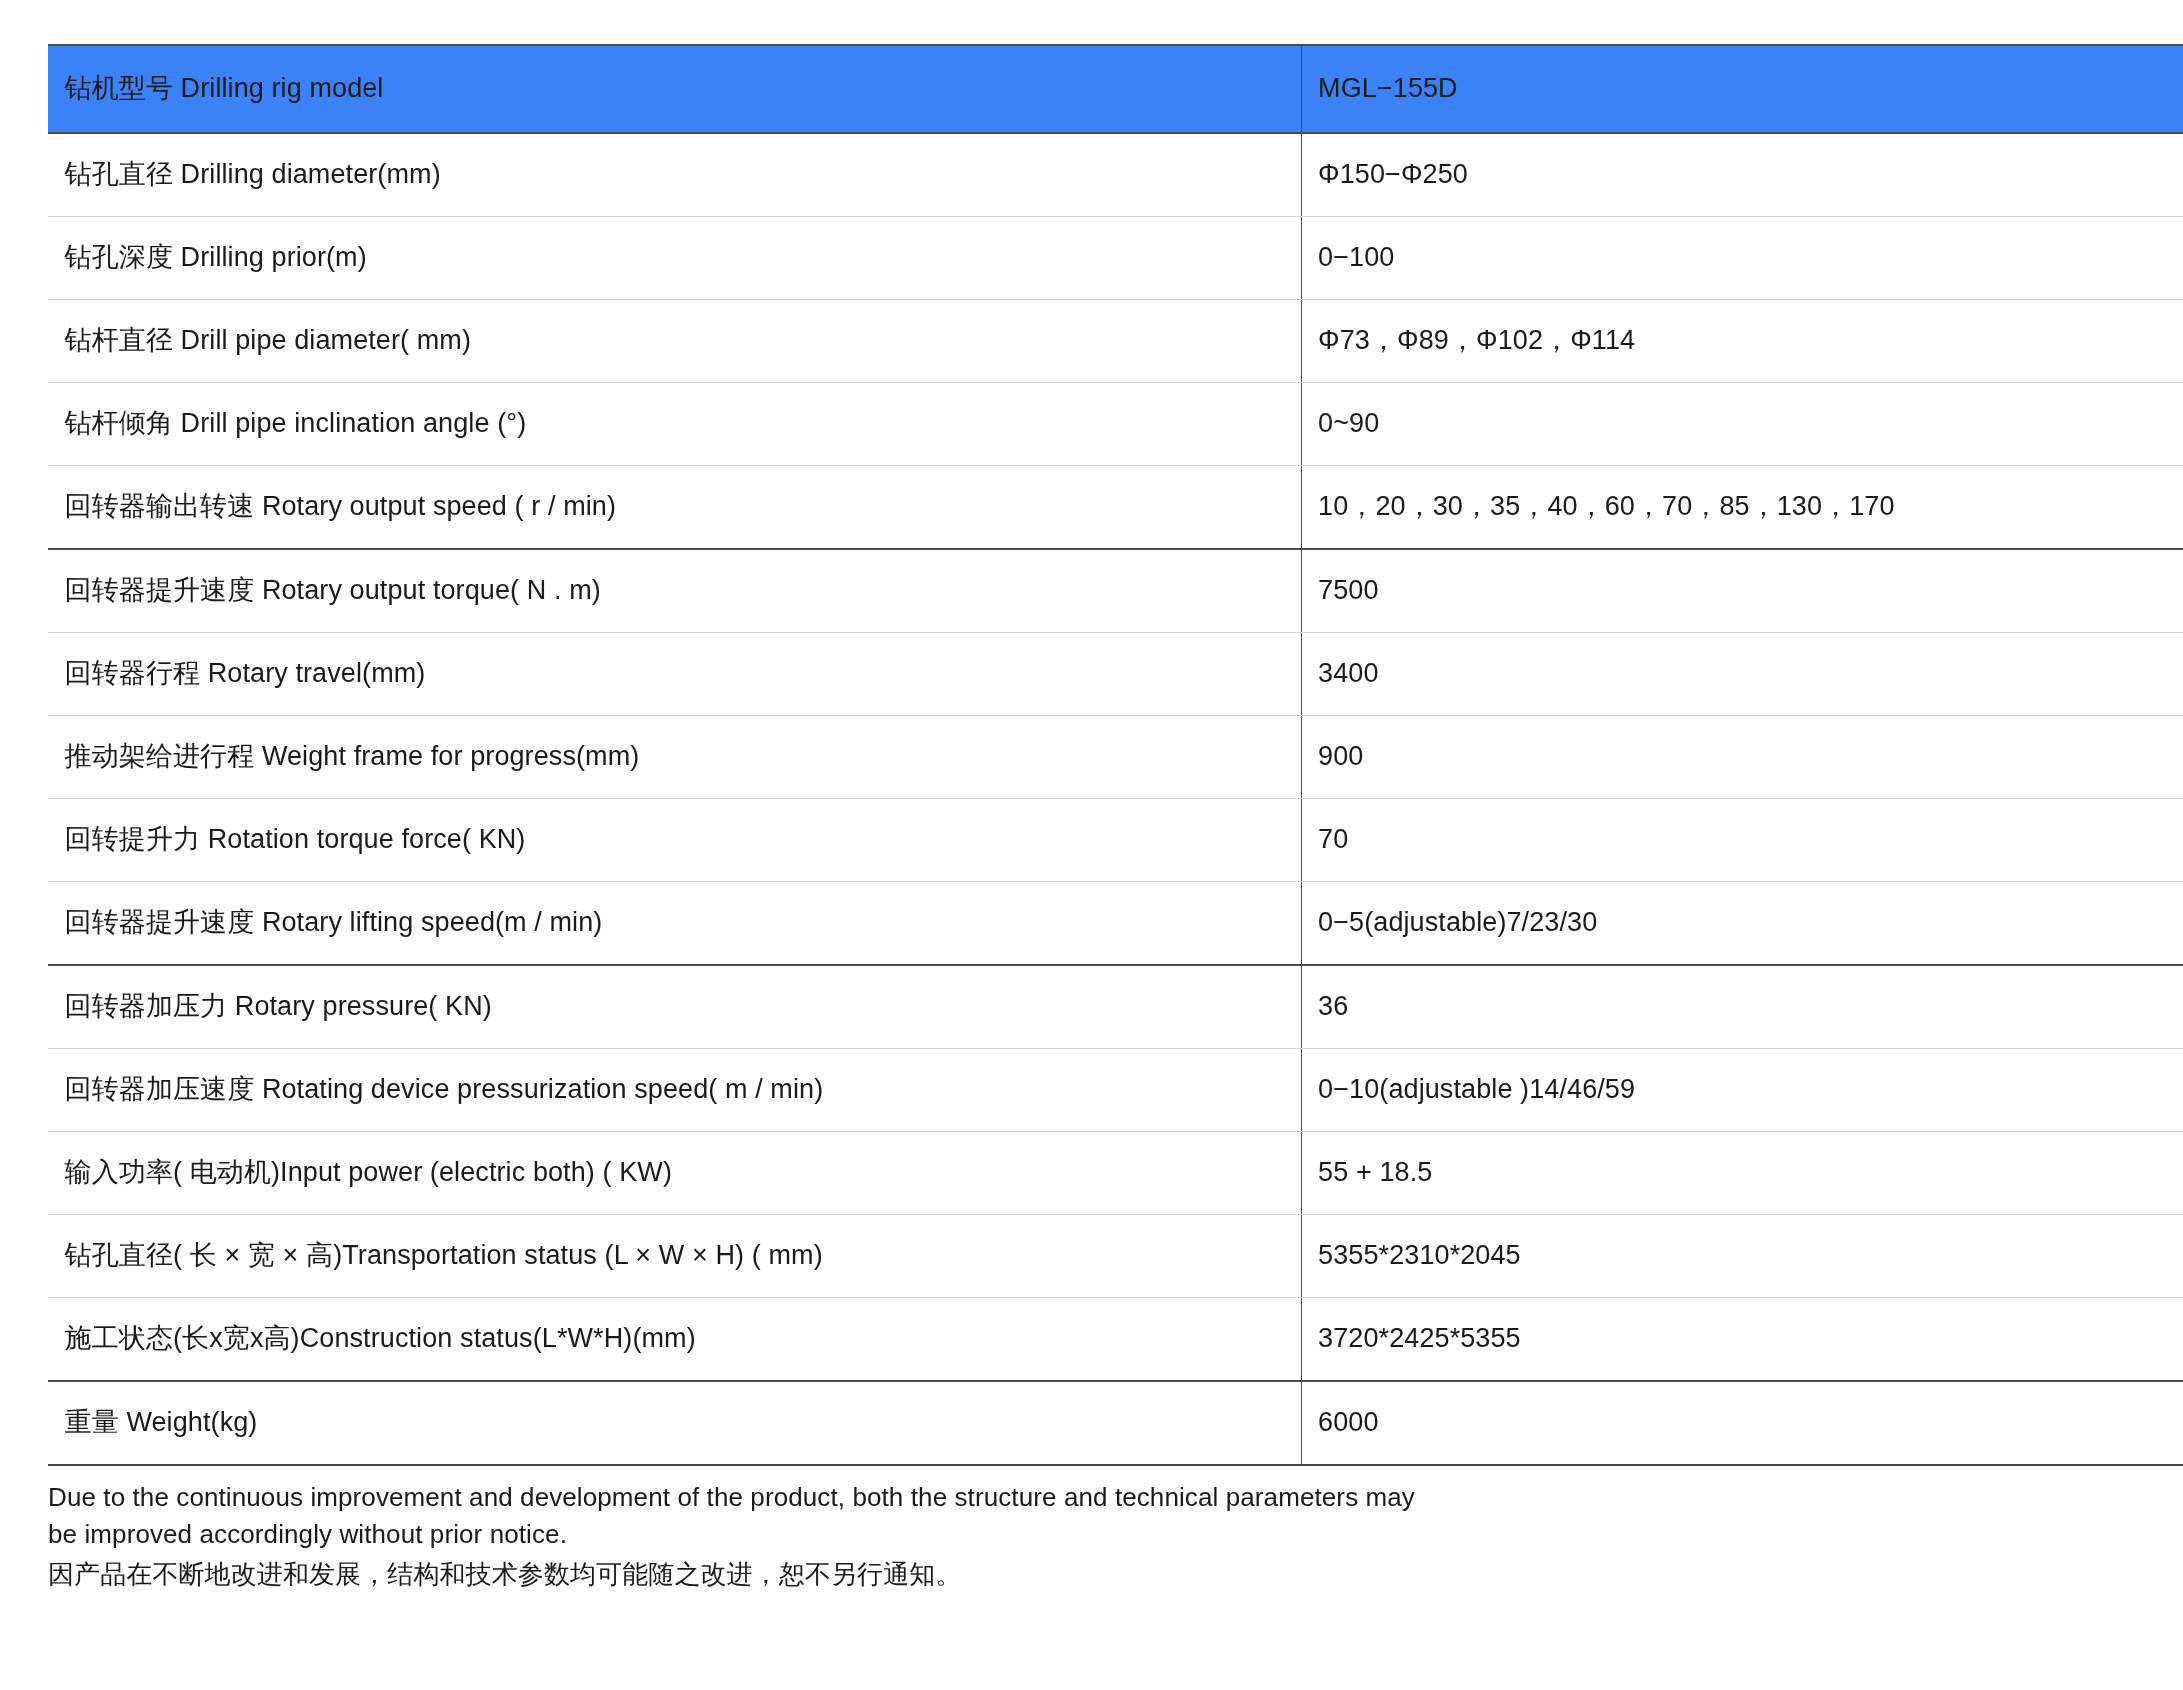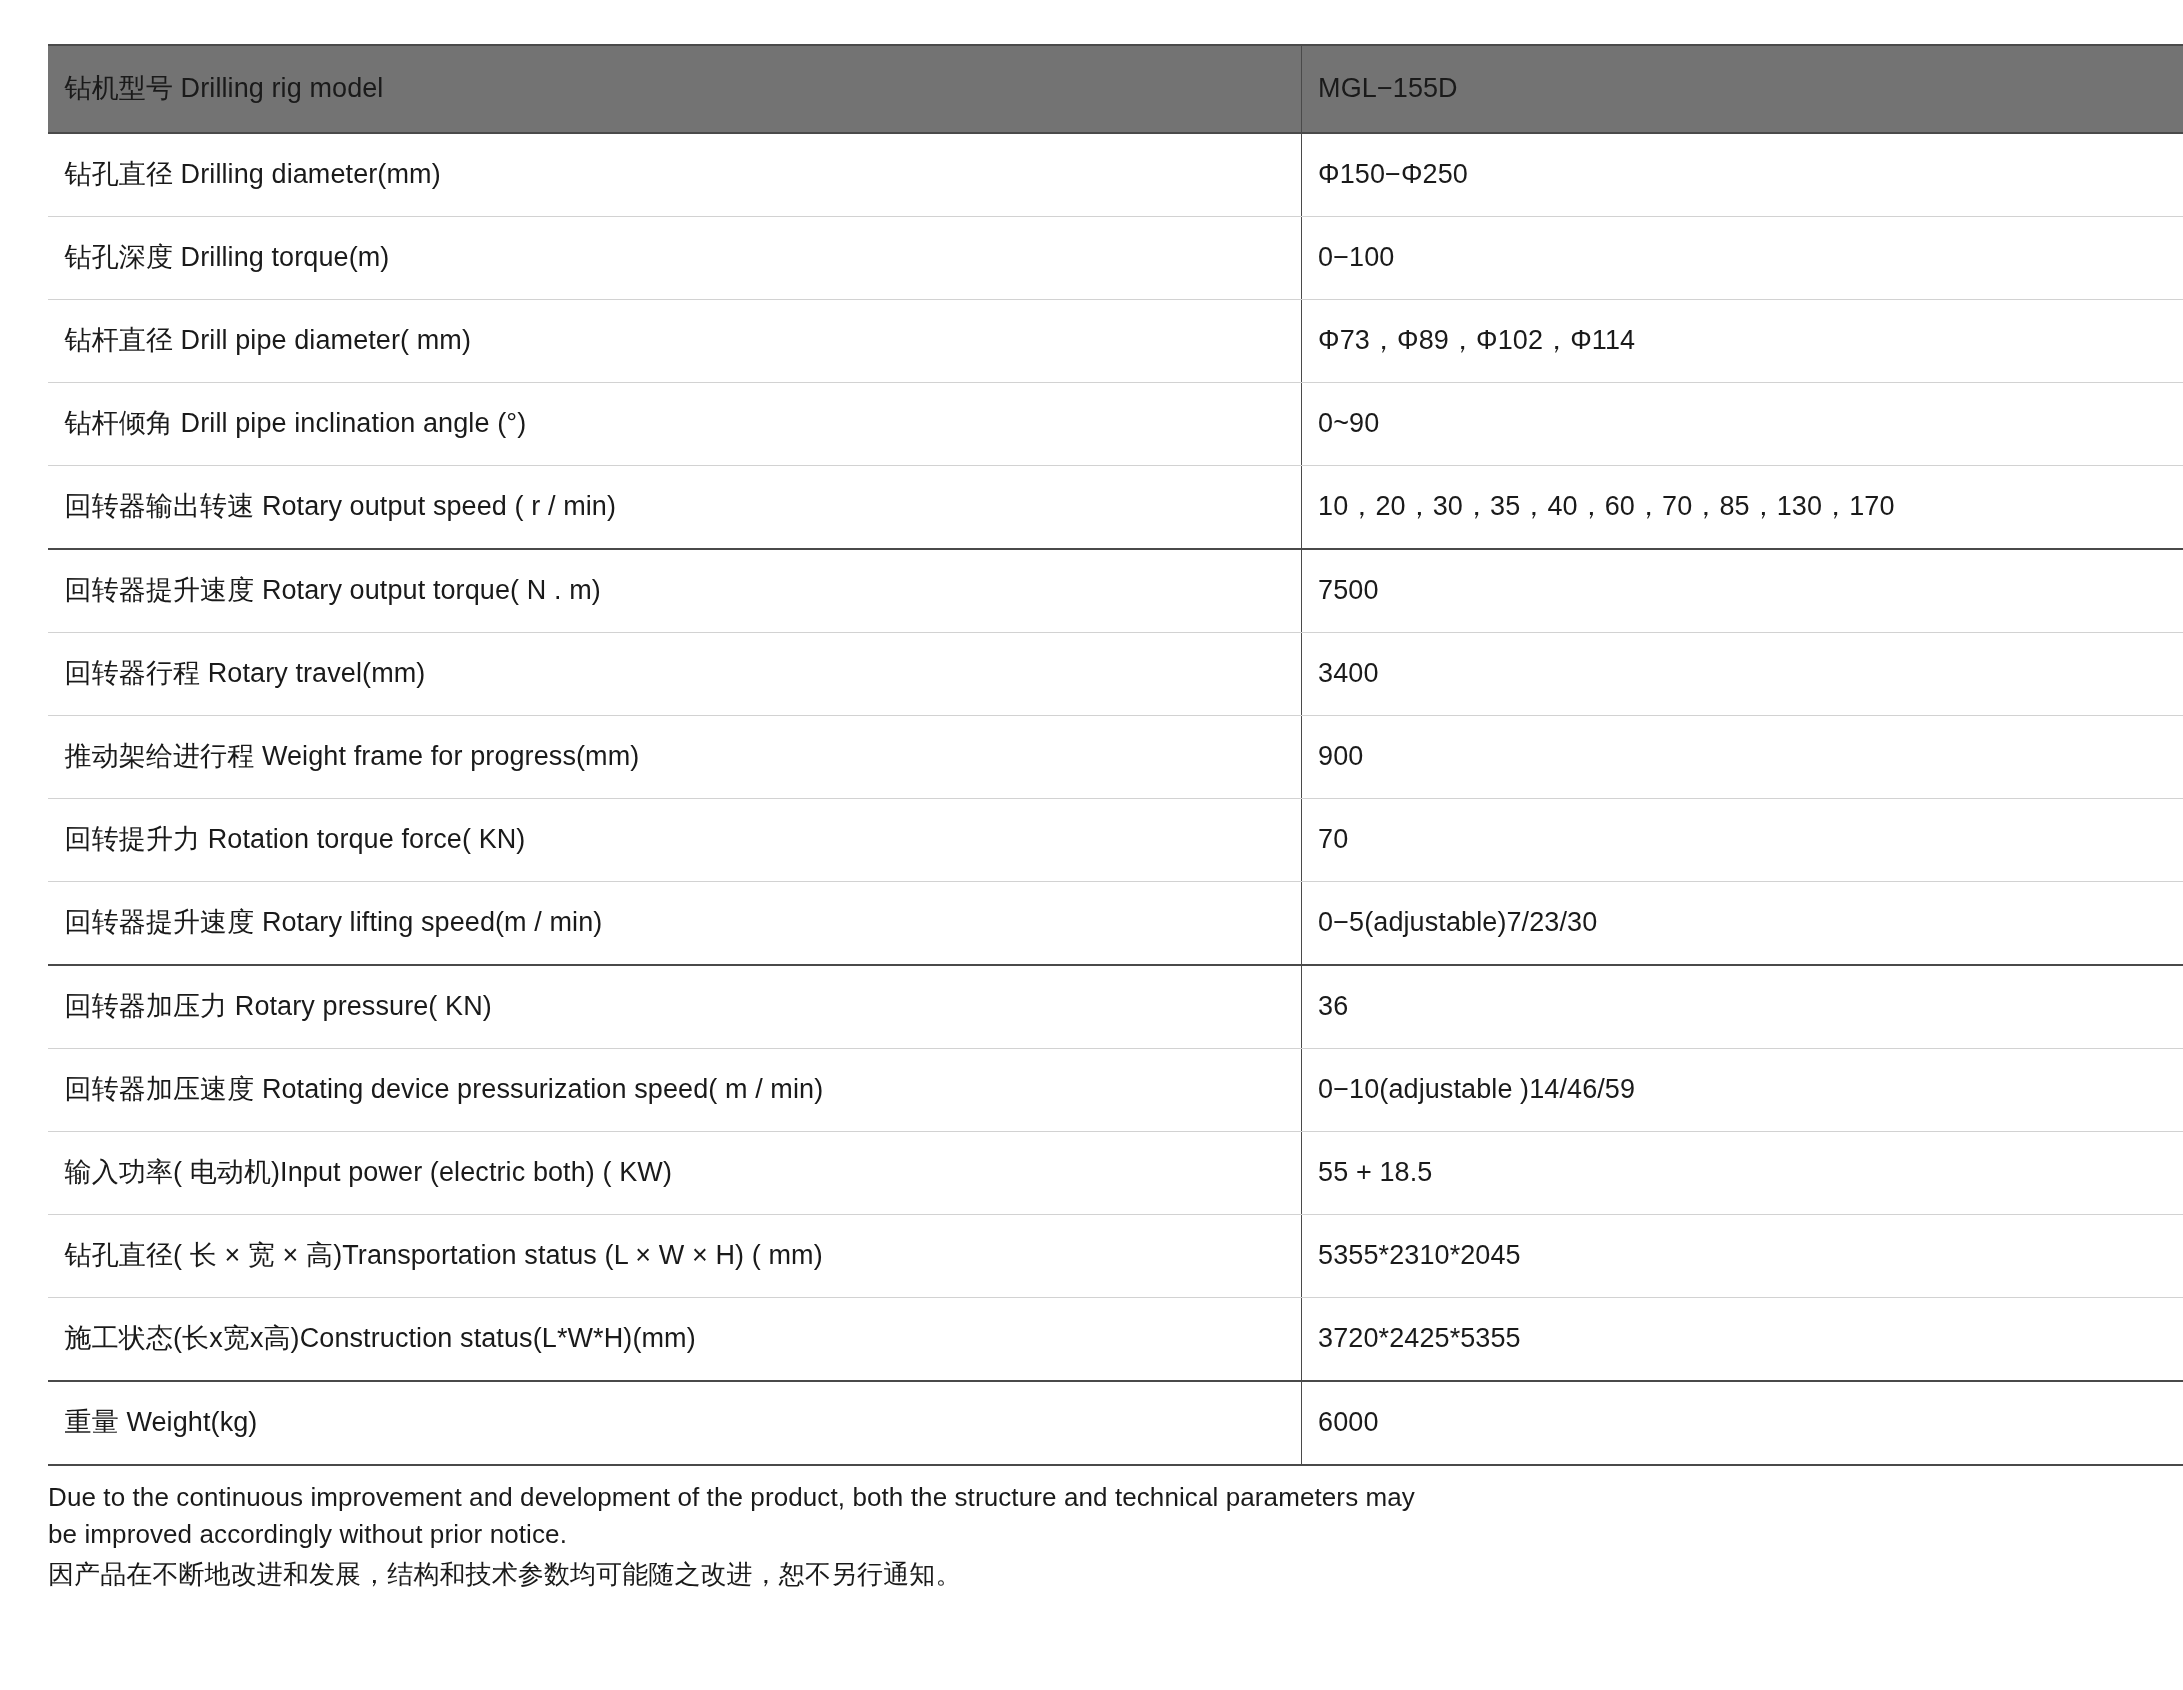--- a/index.html
+++ b/index.html
@@ -35,21 +35,21 @@
     font-size: 27px;
     line-height: 1.25;
     font-weight: 400;
     letter-spacing: 0.1px;
     border: 0;
     border-bottom: 1.3px solid #d2d2d2;
     white-space: nowrap;
     overflow: visible;
   }
   table.spec tr.header-row td {
-    background: #737373;
+    background: #3b82f6;
     border-bottom: 2.2px solid #4a4a4a;
     height: 86px;
   }
   table.spec tr.group-end td {
     border-bottom: 2.2px solid #4a4a4a;
   }
   table.spec tr.last-row td {
     border-bottom: 2.2px solid #4a4a4a;
   }
   table.spec td.label {
@@ -94,21 +94,21 @@
         <td class="label">钻机型号 Drilling rig model</td>
         <td class="value-cell">MGL−155D</td>
       </tr>
     </tbody>
     <tbody id="rows-body">
         <tr>
           <td class="label">钻孔直径 Drilling diameter(mm)</td>
           <td class="value-cell">Φ150−Φ250</td>
         </tr>
         <tr>
-          <td class="label">钻孔深度 Drilling torque(m)</td>
+          <td class="label">钻孔深度 Drilling prior(m)</td>
           <td class="value-cell">0−100</td>
         </tr>
         <tr>
           <td class="label">钻杆直径 Drill pipe diameter( mm)</td>
           <td class="value-cell">Φ73，Φ89，Φ102，Φ114</td>
         </tr>
         <tr>
           <td class="label">钻杆倾角 Drill pipe inclination angle (°)</td>
           <td class="value-cell">0~90</td>
         </tr>

